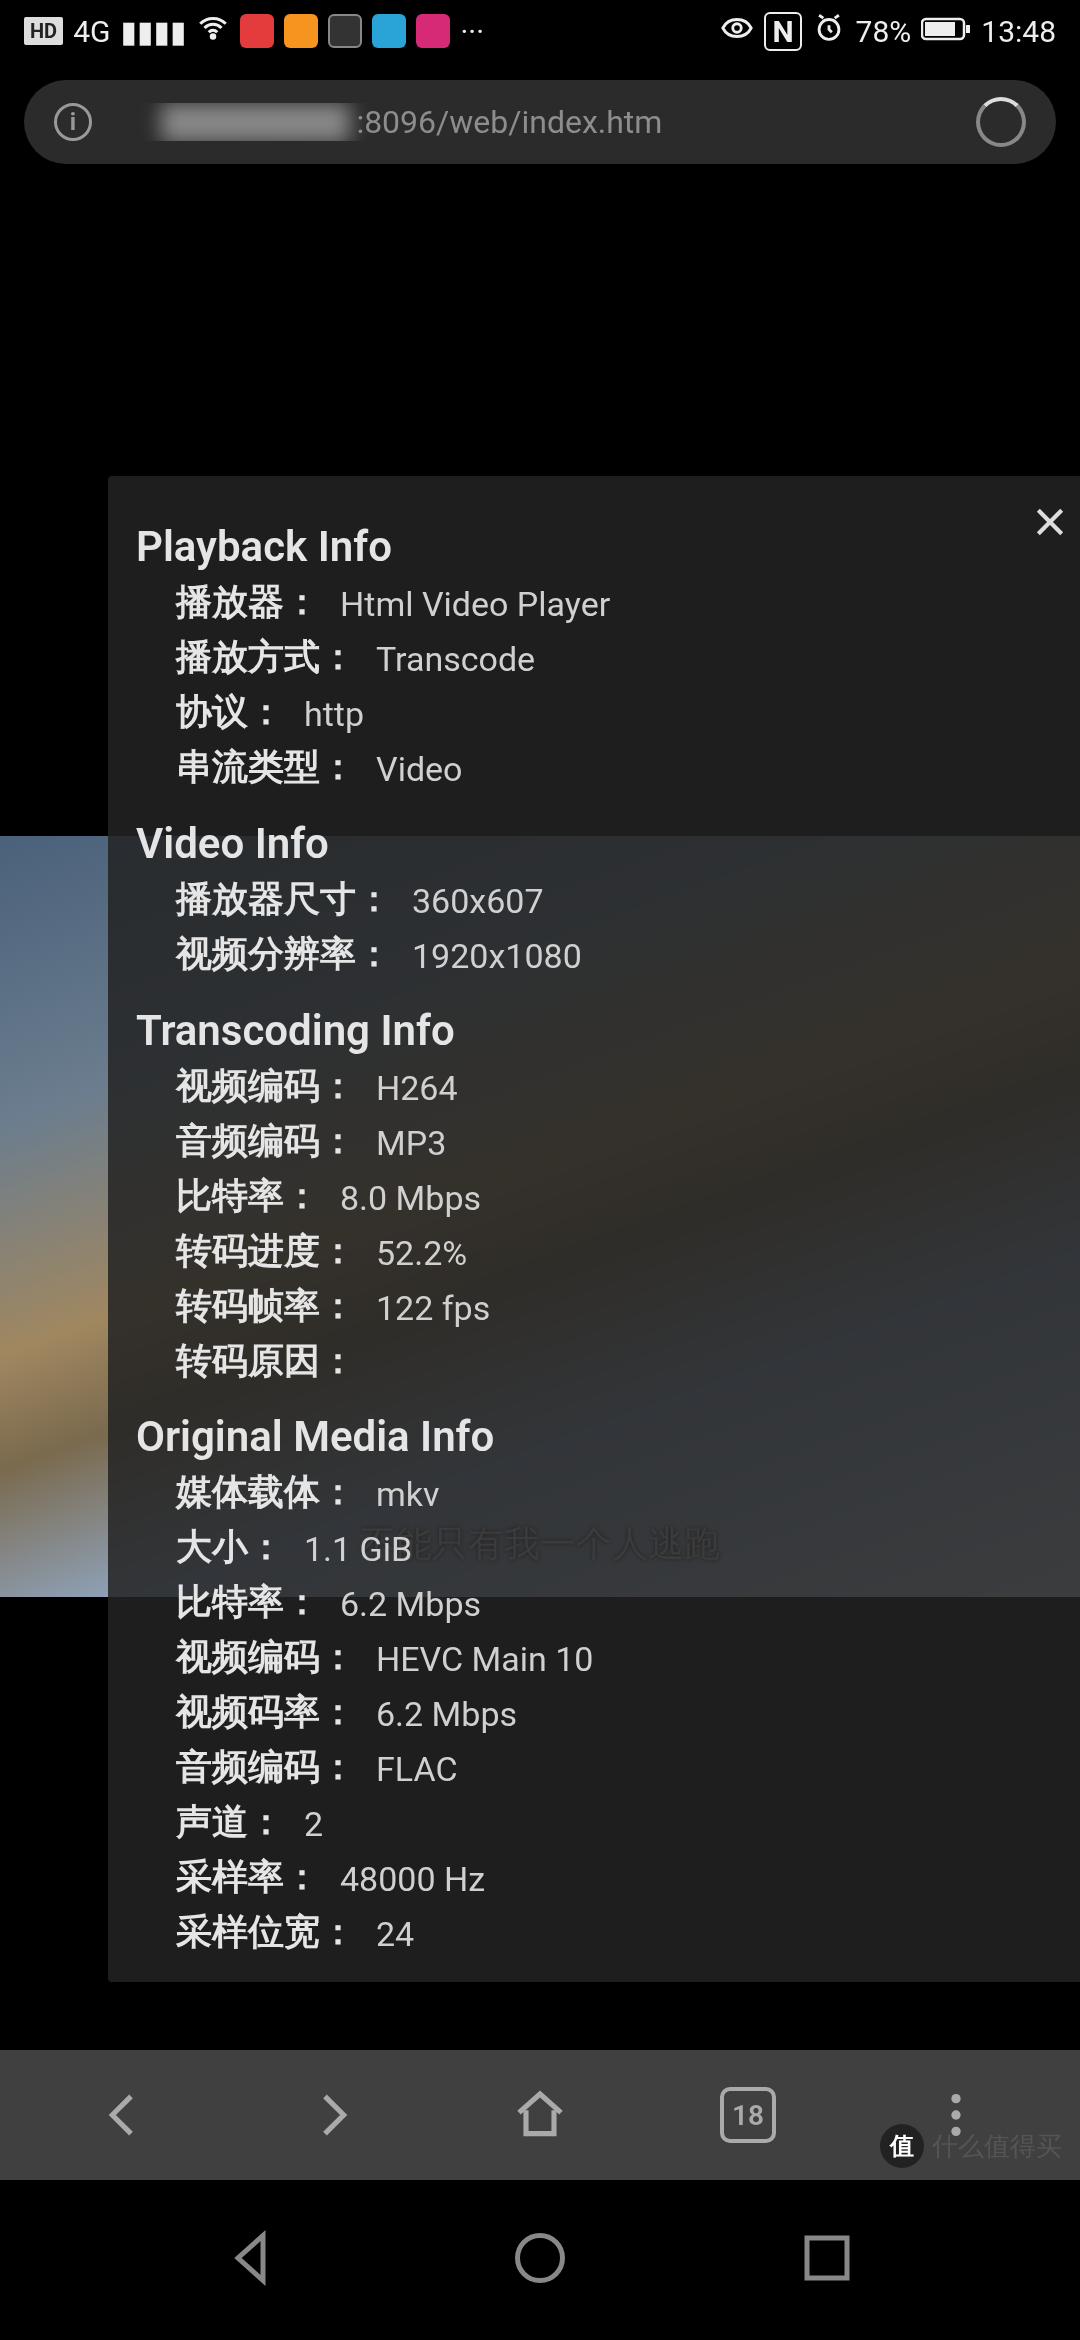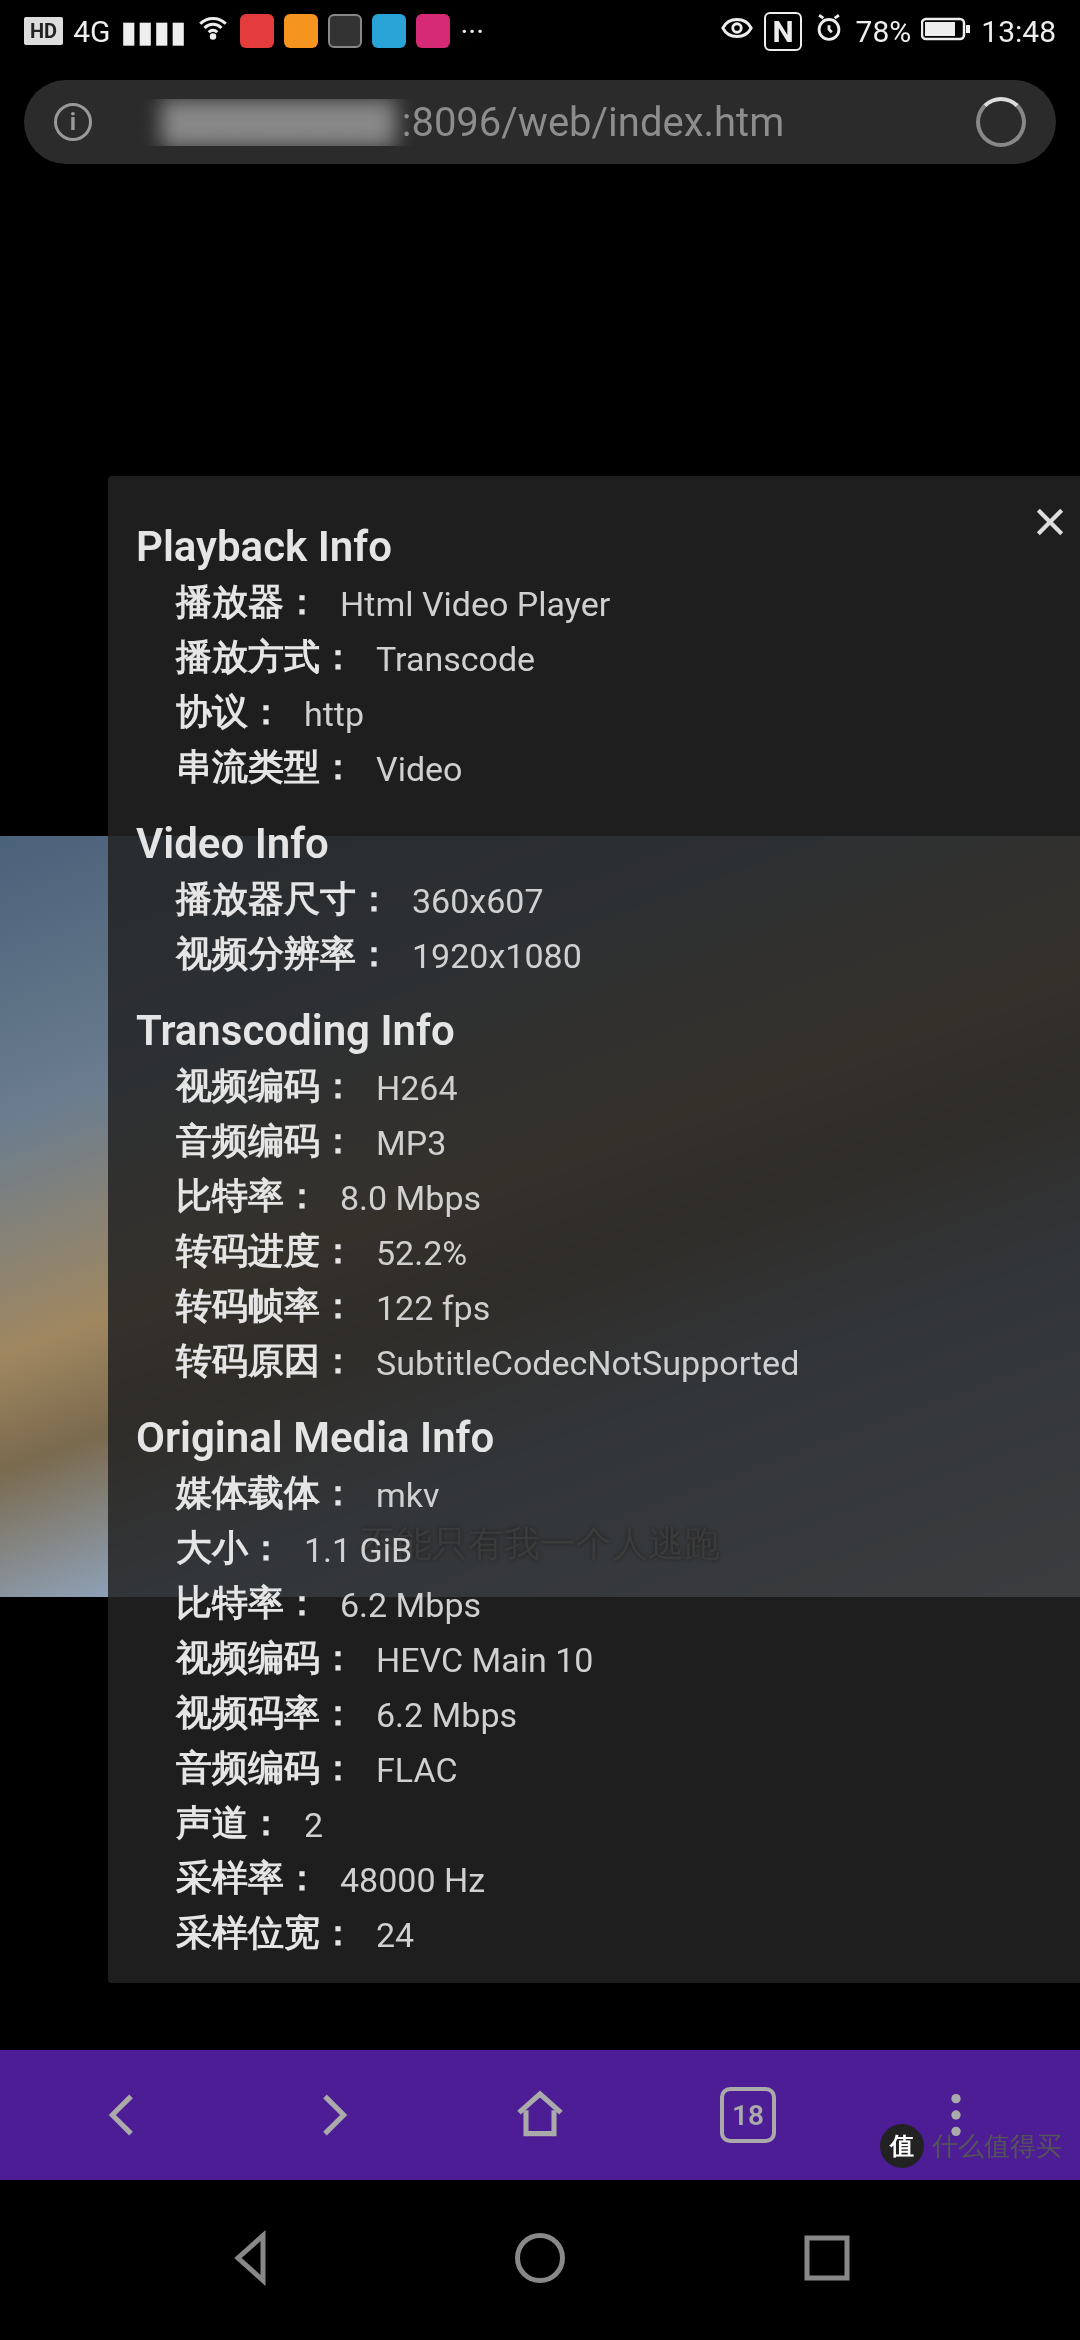--- a/index.html
+++ b/index.html
@@ -28,21 +28,21 @@
     margin: 18px 24px 0 24px;
     height: 84px;
     background: #2b2b2b;
     border-radius: 44px;
     display: flex;
     align-items: center;
     padding: 0 30px;
     gap: 22px;
   }
   .info-icon { width:38px; height:38px; border:3px solid #999; border-radius:50%; display:flex; align-items:center; justify-content:center; color:#999; font-size:24px; font-weight:700;}
-  .url-text { flex:1; color:#8d8d8d; font-size:40px; white-space:nowrap; overflow:hidden;padding-left:47px; }
+  .url-text { flex:1; color:#8d8d8d; font-size:32px; white-space:nowrap; overflow:hidden;padding-left:47px; }
   .url-blur { filter: blur(10px); background:#888; color:#888; border-radius:4px; padding:0 4px; margin-right:6px;}
   .reload-spinner { width:50px; height:50px; border:4px solid #888; border-top-color:#ddd; border-radius:50%; }
 
   .video-frame {
     position:absolute;
     top: 836px;
     left:0; right:0;
     height: 761px;
     background: linear-gradient(160deg,#4a617a 0%, #6b7d8e 25%, #a08760 45%, #7a6a4e 55%, #8fa3bc 70%, #c9d5e3 100%);
   }
@@ -89,21 +89,21 @@
     line-height: 1.5;
   }
   .row .lbl { font-weight:700; min-width: 0; }
   .row .sep { font-weight:700; padding: 0 10px 0 0; }
   .row .val { font-weight:400; color:#d0d0d0; padding-left:10px; padding-top:4px; font-size:34px;}
 
   .bottom-browser {
     position:absolute;
     bottom:160px; left:0; right:0;
     height:130px;
-    background:#4c1d95;
+    background:#404040;
     display:flex;
     align-items:center;
     justify-content:space-around;
     padding: 0 20px;
   }
   .nav-btn { width:120px; height:70px; display:flex; align-items:center; justify-content:center; color:#aaa; }
   .nav-btn svg { width:56px; height:56px; }
   .tab-count { border:4px solid #aaa; border-radius:10px; width:56px; height:56px; display:flex; align-items:center; justify-content:center; font-size:28px; font-weight:600; color:#aaa;}
 
   .soft-nav {
@@ -254,21 +254,20 @@
       <span class="val">52.2%</span>
     </div>
   <div class="row">
       <span class="lbl">转码帧率</span>
       <span class="sep">：</span>
       <span class="val">122 fps</span>
     </div>
   <div class="row">
       <span class="lbl">转码原因</span>
       <span class="sep">：</span>
-      <span class="val">SubtitleCodecNotSupported</span>
     </div>
 
   <div class="section-title">Original Media Info</div>
   <div class="row">
       <span class="lbl">媒体载体</span>
       <span class="sep">：</span>
       <span class="val">mkv</span>
     </div>
   <div class="row">
       <span class="lbl">大小</span>

